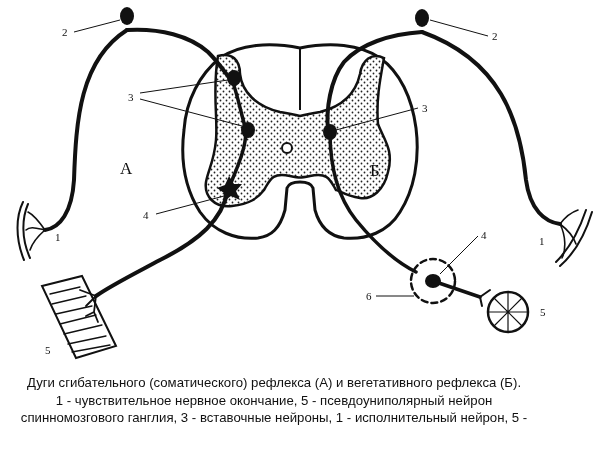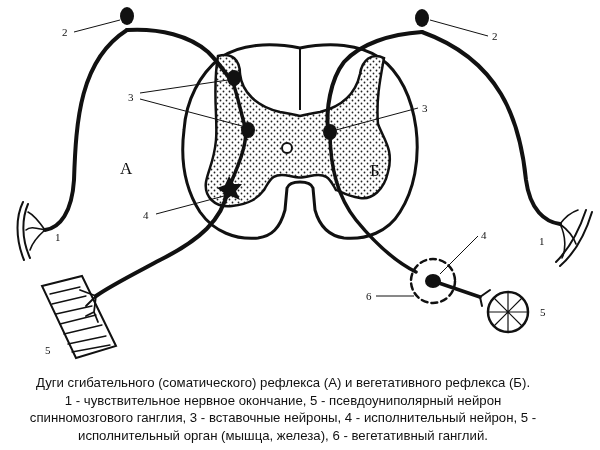--- a/index.html
+++ b/index.html
@@ -1,20 +1,20 @@
 <!DOCTYPE html>
 <html><head>
 <meta charset="utf-8">
 <style>
   html, body { margin:0; padding:0; background:#ffffff; }
   body { width:600px; height:450px; position:relative; overflow:hidden; font-family:"Liberation Sans", sans-serif; }
   #diagram { position:absolute; left:0; top:0; width:600px; height:370px; }
   .lbl { font-family:"Liberation Serif", serif; font-size:11px; fill:#111; }
   .big { font-family:"Liberation Serif", serif; font-size:17px; fill:#111; }
-  .caption { position:absolute; left:17px; top:374px; width:532px; text-align:center; font-size:13.2px; line-height:17.5px; color:#111; }
+  .caption { position:absolute; left:8px; top:374px; width:532px; text-align:center; font-size:13.2px; line-height:17.5px; color:#111; }
   .caption div { white-space:nowrap; }
 </style>
 </head>
 <body>
 
 <svg id="diagram" viewBox="0 0 600 370" xmlns="http://www.w3.org/2000/svg">
   <defs>
     <pattern id="dots" width="6" height="6" patternUnits="userSpaceOnUse">
       <rect width="6" height="6" fill="#fff"></rect>
       <circle cx="1.5" cy="1.5" r="0.9" fill="#222"></circle>
@@ -100,15 +100,14 @@
   <text class="lbl" x="422" y="112">3</text>
   <text class="lbl" x="481" y="239">4</text>
   <text class="lbl" x="539" y="245">1</text>
   <text class="lbl" x="540" y="316">5</text>
   <text class="lbl" x="366" y="300">6</text>
 </svg>
 
 <div class="caption">
   <div>Дуги сгибательного (соматического) рефлекса (А) и вегетативного рефлекса (Б).</div>
   <div>1 - чувствительное нервное окончание, 5 - псевдоуниполярный нейрон</div>
-  <div>спинномозгового ганглия, 3 - вставочные нейроны, 4 - исполнительный нейрон, 5 -</div>
-  <div>исполнительный орган (мышца, железа), 6 - вегетативный ганглий.</div>
+  <div>спинномозгового ганглия, 3 - вставочные нейроны, 1 - исполнительный нейрон, 5 -</div>
 </div>
 
 </body></html>

